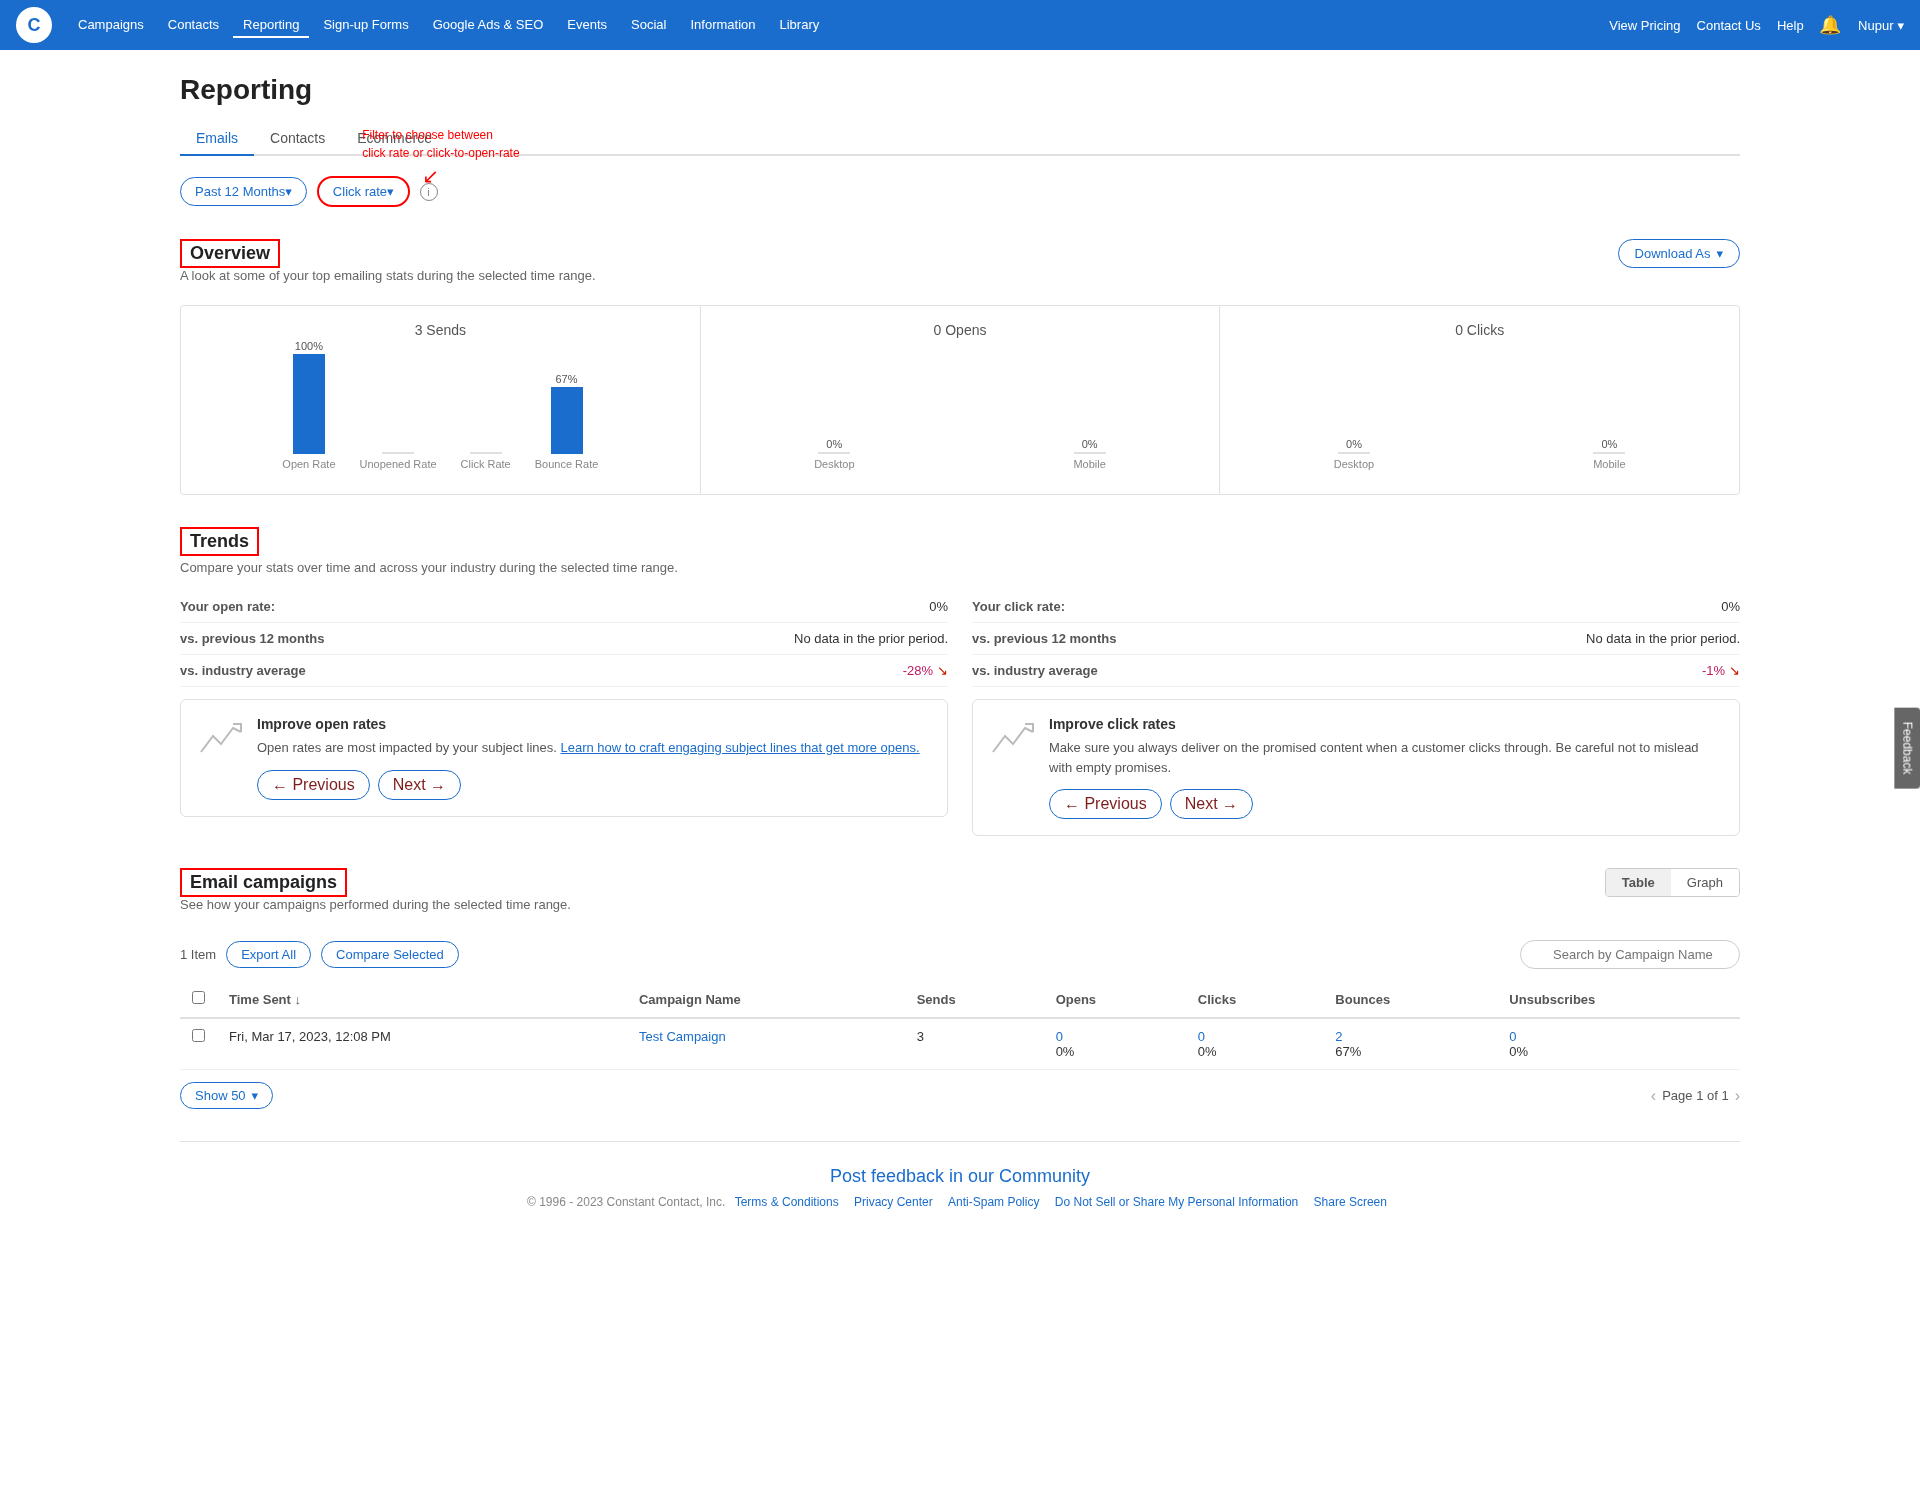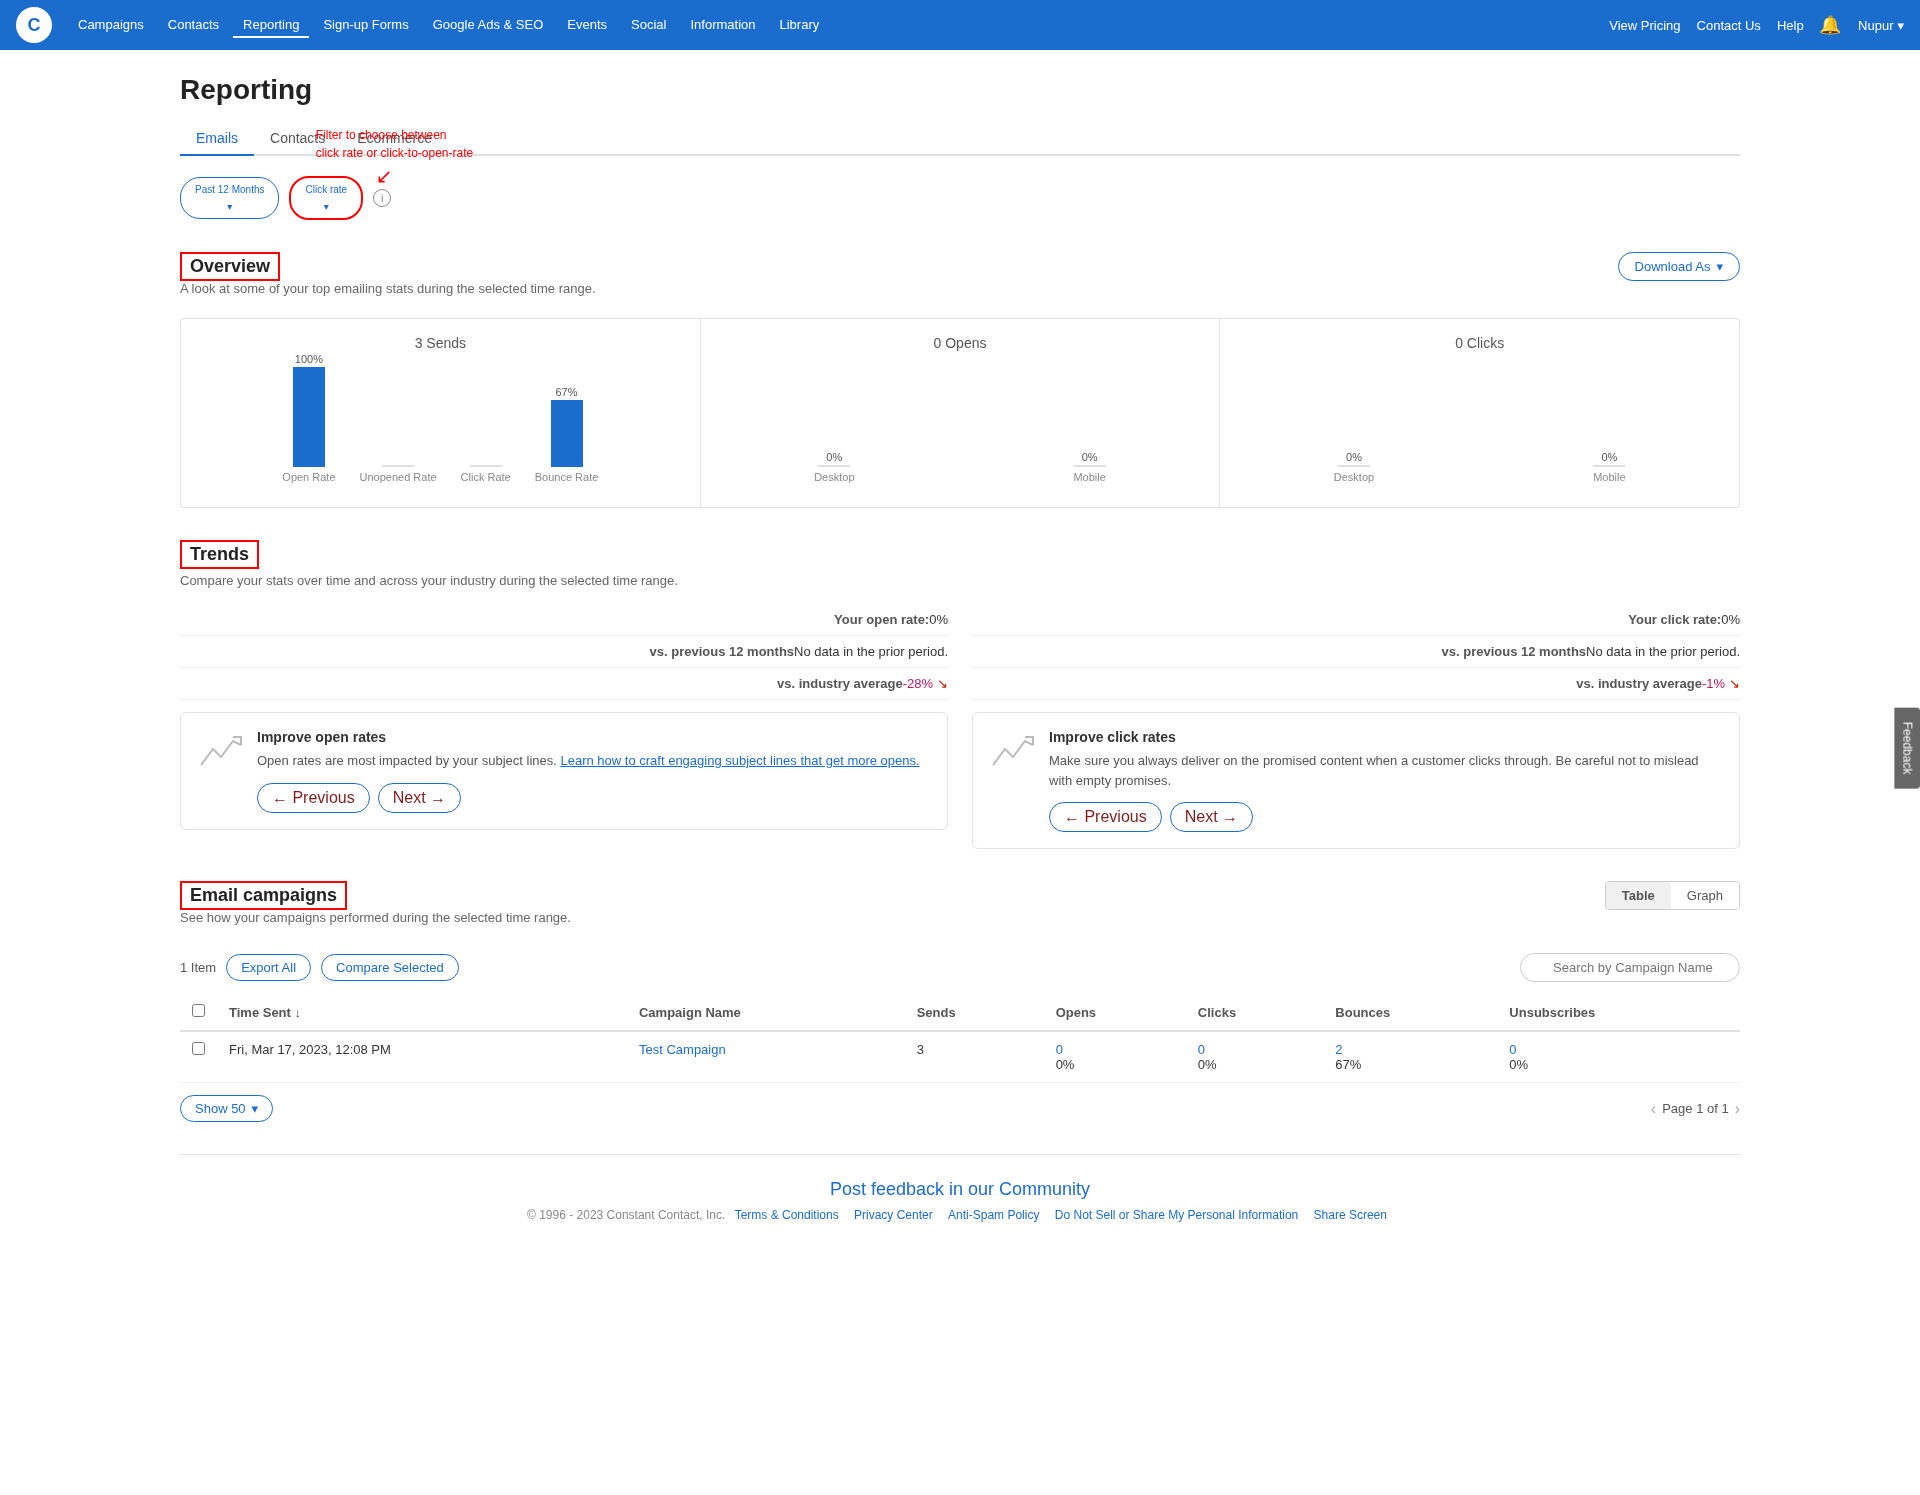--- a/index.html
+++ b/index.html
@@ -60,22 +60,22 @@
       border-bottom: 2px solid transparent; margin-bottom: -2px; color: #555;
     }
     .tab.active { color: #1a6dcc; border-bottom: 2px solid #1a6dcc; font-weight: 500; }
 
     
     .filter-row {
       display: flex; align-items: center; gap: 10px; margin-bottom: 20px; position: relative;
     }
     .filter-btn {
       border: 1.5px solid #1a6dcc; border-radius: 20px; padding: 6px 14px;
-      background: white; color: #1a6dcc; font-size: 10px; cursor: pointer;
-      display: flex; align-items: center; gap: 6px; flex-direction: column;
+      background: white; color: #1a6dcc; font-size: 13px; cursor: pointer;
+      display: flex; align-items: center; gap: 0;
     }
     .filter-btn.highlighted { border: 2px solid red; }
     .info-icon {
       width: 18px; height: 18px; border-radius: 50%; border: 1.5px solid #888;
       display: inline-flex; align-items: center; justify-content: center;
       font-size: 11px; color: #888; cursor: pointer;
     }
 
     
     .section-header-row {
@@ -114,21 +114,21 @@
     
     .trends-section { margin-bottom: 32px; }
     .trends-title {
       font-size: 18px; font-weight: bold; color: #222;
       border: 2px solid red; padding: 2px 8px; display: inline-block; margin-bottom: 4px;
     }
     .trends-subtitle { font-size: 13px; color: #666; margin-bottom: 16px; }
 
     .trends-grid { display: flex; gap: 24px; }
     .trends-col { flex: 1; }
-    .trend-row { display: flex; justify-content: flex-end; padding: 8px 0; font-size: 13px; border-bottom: 1px solid #f0f0f0; }
+    .trend-row { display: flex; justify-content: space-between; padding: 8px 0; font-size: 13px; border-bottom: 1px solid #f0f0f0; }
     .trend-label { color: #555; font-weight: 600; }
     .trend-value { color: #333; }
     .trend-value.down { color: #be185d; display: flex; align-items: center; gap: 4px; }
     .trend-value.down::after { content: "↘"; color: #cc2200; }
 
     .tip-card {
       border: 1px solid #e0e0e0; border-radius: 6px; padding: 16px; margin-top: 12px;
       display: flex; align-items: flex-start; gap: 12px;
     }
     .tip-icon { font-size: 32px; color: #ccc; flex-shrink: 0; }

